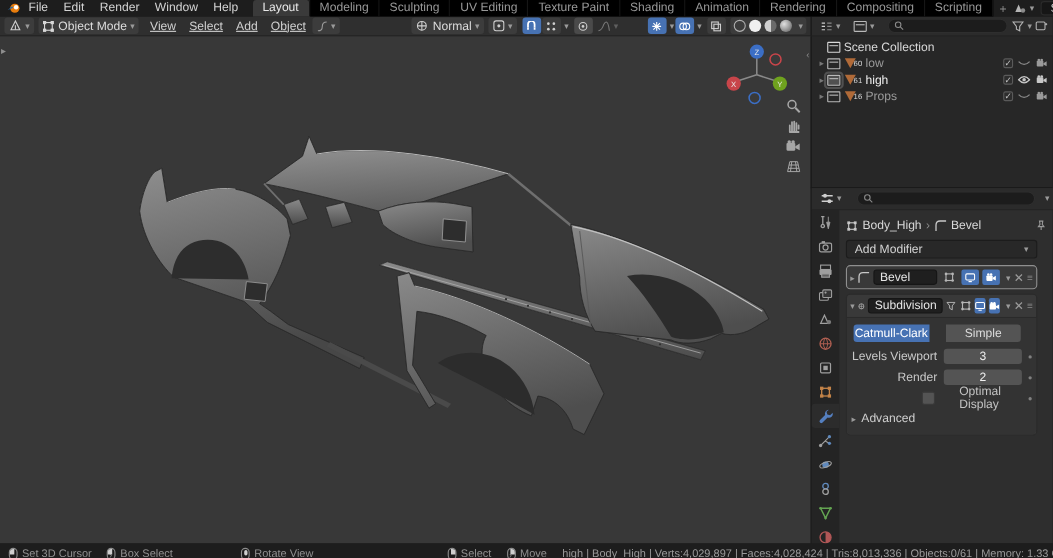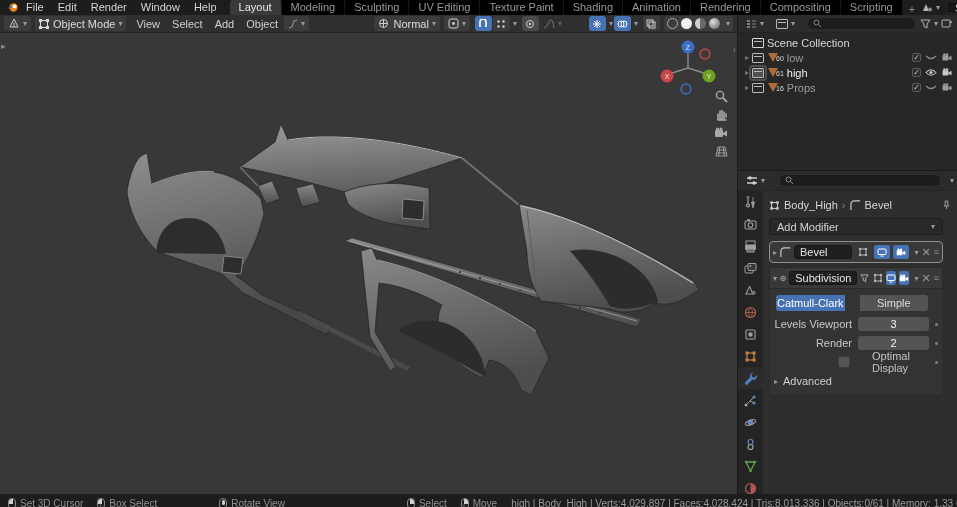--- a/index.html
+++ b/index.html
@@ -19,21 +19,21 @@
     border-radius:3px; height:13px; padding:0 3px; margin-left:6px; color:#cfcfcf; }
   .id-field .txt { padding:0 5px; white-space:nowrap; }
   
   #header-row { position:absolute; left:0; top:15px; width:957px; height:18px; display:flex; }
   #vp-header { width:737px; height:18px; background:#2f2f2f; border-bottom:1px solid #232323;
     display:flex; align-items:center; padding:0 4px; }
   #ol-header { width:220px; height:18px; background:#2b2b2b; border-bottom:1px solid #232323;
     border-left:1px solid #1a1a1a; display:flex; align-items:center; padding:0 4px; }
   .hdr-widget { display:flex; align-items:center; background:#3c3c3c; border-radius:3px;
     height:15px; padding:0 4px; margin-right:4px; color:#dcdcdc; }
-  .hdr-menu { padding:0 6px; color:#d0d0d0; }
+  .hdr-menu { padding:0 6px; color:#d0d0d0;text-decoration:underline; }
   .caret { font-size:8px; color:#9a9a9a; margin-left:3px; }
   .tgl { width:17px; height:15px; border-radius:3px; display:flex; align-items:center;
     justify-content:center; margin-left:1px; }
   .tgl.on { background:#4772b3; }
   .sphere { width:11px; height:11px; border-radius:50%; display:inline-block; }
   .search { display:flex; align-items:center; background:#1c1c1c; border:1px solid #2e2e2e;
     border-radius:8px; height:13px; padding:0 5px; color:#888; }
   
   #viewport { position:absolute; left:0; top:33px; width:737px; height:461px; background:#383838; }
   #vp-svg { position:absolute; left:0; top:0; }

